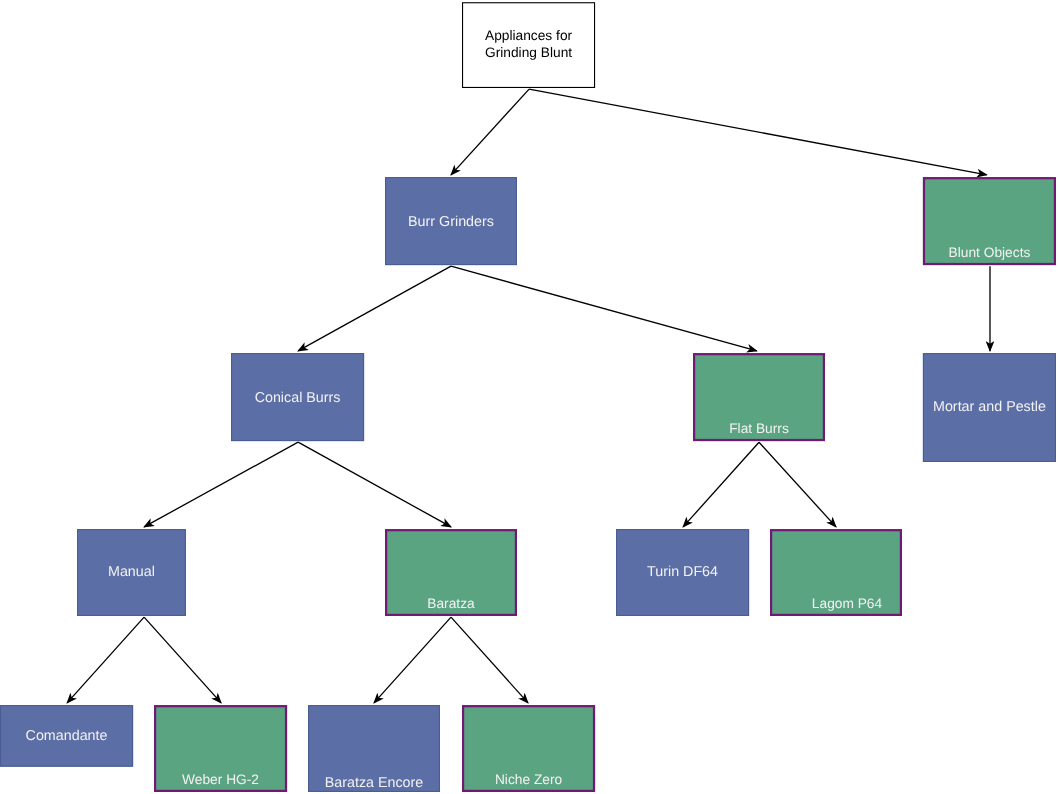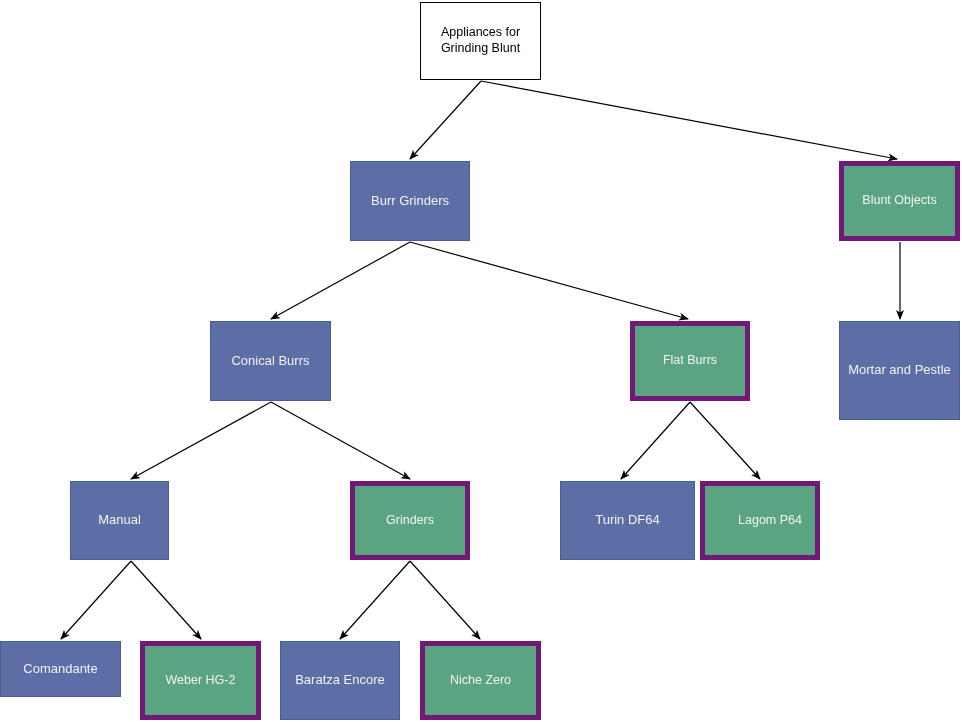--- a/index.html
+++ b/index.html
@@ -47,23 +47,24 @@
     font-size: 12.5px;
   }
   .node.blue {
     background: #5b6ea6;
     border: 1px solid #4a5c92;
     color: #f2f2f2;
     font-size: 13px;
   }
   .node.green {
     background: #5aa482;
-    border: 5px solid #701a75;
+    border: 2px solid #701a75;
     color: #f2f2f2;
     font-size: 12.5px;
+    align-items: flex-end;
   }
 </style>
 </head>
 <body>
 
 <div id="canvas">
 
   <svg id="edge-layer" viewBox="0 0 962 722" width="962" height="722" xmlns="http://www.w3.org/2000/svg">
     <defs>
       <marker id="arrowhead" markerWidth="10" markerHeight="8" refX="9" refY="4" orient="auto" markerUnits="userSpaceOnUse">
@@ -104,35 +105,35 @@
       <div class="node green" style="left: 630px; top: 321px; width: 120px; height: 80px;">
         <span class="node-label">Flat Burrs</span>
       </div>
       <div class="node blue" style="left: 839px; top: 321px; width: 121px; height: 99px;">
         <span class="node-label">Mortar and Pestle</span>
       </div>
       <div class="node blue" style="left: 70px; top: 481px; width: 99px; height: 79px;">
         <span class="node-label">Manual</span>
       </div>
       <div class="node green" style="left: 350px; top: 481px; width: 120px; height: 79px;">
-        <span class="node-label">Grinders</span>
+        <span class="node-label">Baratza</span>
       </div>
-      <div class="node blue" style="left: 560px; top: 481px; width: 135px; height: 79px;">
+      <div class="node blue" style="left: 560px; top: 481px; width: 121px; height: 79px;">
         <span class="node-label">Turin DF64</span>
       </div>
       <div class="node green" style="left: 700px; top: 481px; width: 120px; height: 79px; padding-left: 20px;">
         <span class="node-label">Lagom P64</span>
       </div>
       <div class="node blue" style="left: 0px; top: 641px; width: 121px; height: 56px;">
         <span class="node-label">Comandante</span>
       </div>
       <div class="node green" style="left: 140px; top: 641px; width: 121px; height: 79px;">
         <span class="node-label">Weber HG-2</span>
       </div>
-      <div class="node blue" style="left: 280px; top: 641px; width: 120px; height: 79px;">
+      <div class="node blue" style="left: 280px; top: 641px; width: 120px; height: 79px; align-items: flex-end;">
         <span class="node-label">Baratza Encore</span>
       </div>
       <div class="node green" style="left: 420px; top: 641px; width: 121px; height: 79px;">
         <span class="node-label">Niche Zero</span>
       </div>
     </div>
 
 </div>
 
 </body></html>

